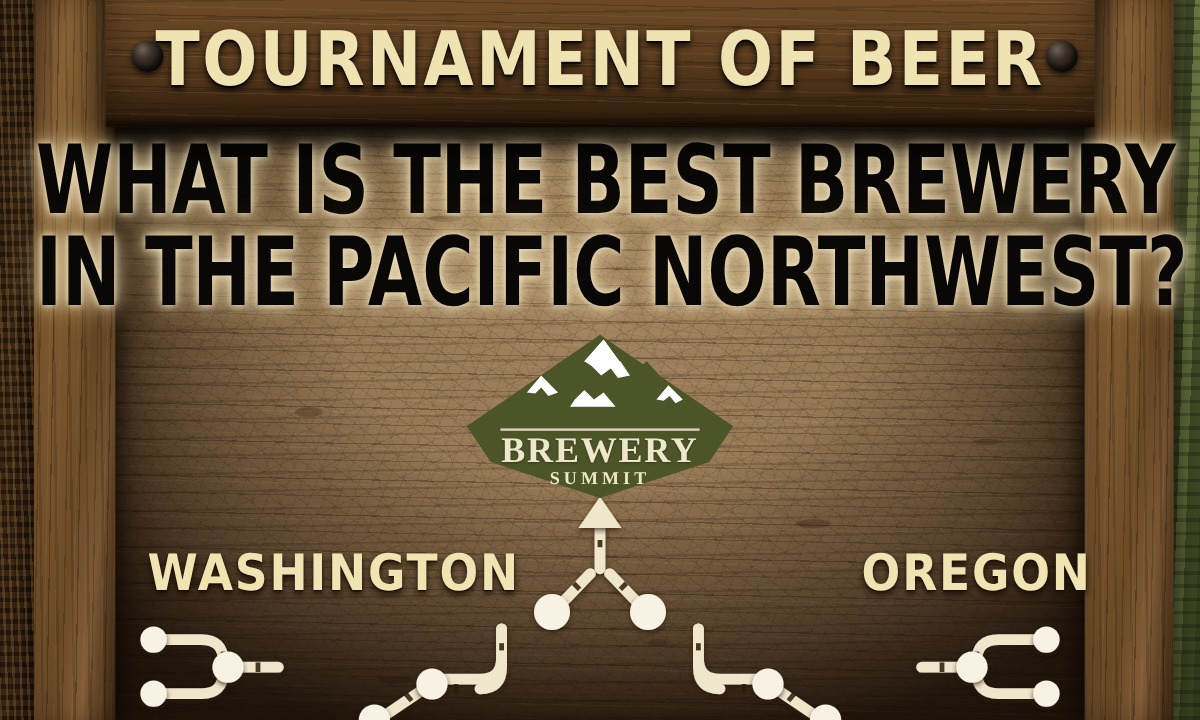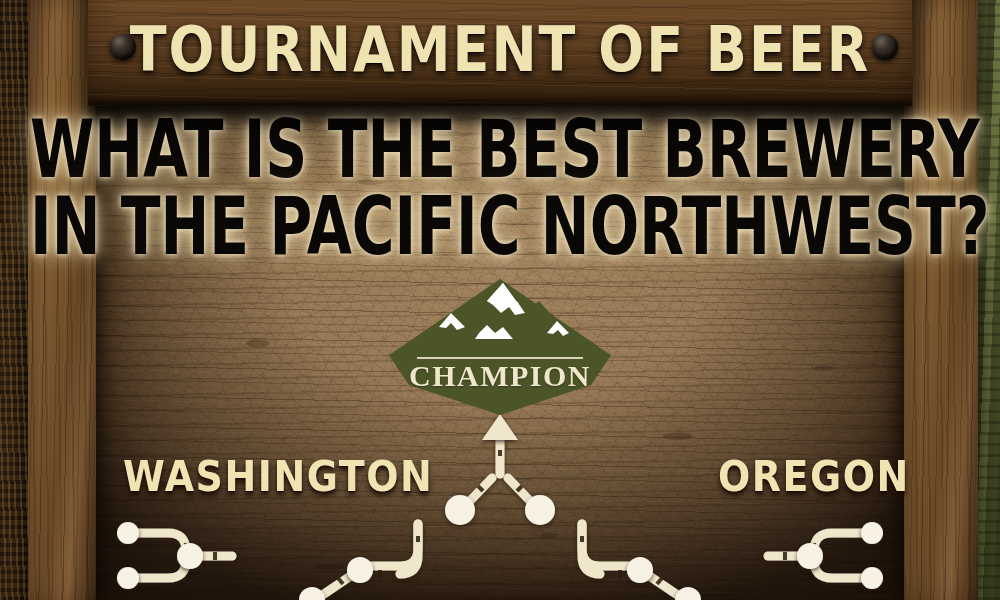--- a/index.html
+++ b/index.html
@@ -310,21 +310,22 @@
     <div class="badge-shape"></div>
     <svg class="badge-mtn" viewBox="0 0 166 72">
       <path d="M0,72 L34,30 L48,44 L62,26 L86,0 L108,30 L122,18 L140,38 L166,72 Z" fill="#4b5527"></path>
       <path d="M86,0 L70,18 L78,21 L84,15 L90,23 L100,18 L108,30 L96,14 Z" fill="#ffffff"></path>
       <path d="M86,0 L108,30 L98,32 L92,24 L84,30 L76,22 L70,18 Z" fill="#ffffff"></path>
       <path d="M34,30 L22,44 L29,45 L34,40 L40,47 L48,44 Z" fill="#ffffff"></path>
       <path d="M140,38 L130,50 L136,51 L141,47 L146,53 L152,50 Z" fill="#ffffff"></path>
       <path d="M62,50 L70,42 L78,50 L86,44 L96,56 L58,56 Z" fill="#ffffff"></path>
     </svg>
     <div class="badge-rule"></div>
-    <div class="badge-champion">CHAMPION</div>
+    <div class="badge-champion">BREWERY</div>
+    <div class="badge-summit">SUMMIT</div>
   </div>
 
   <div class="question">
     <span class="q-line">WHAT IS THE BEST BREWERY</span>
     <span class="q-line">IN THE PACIFIC NORTHWEST?</span>
   </div>
 
   <div class="header-plank wood-grain-h">
 
     <div class="plank-line2">TOURNAMENT OF BEER</div>

